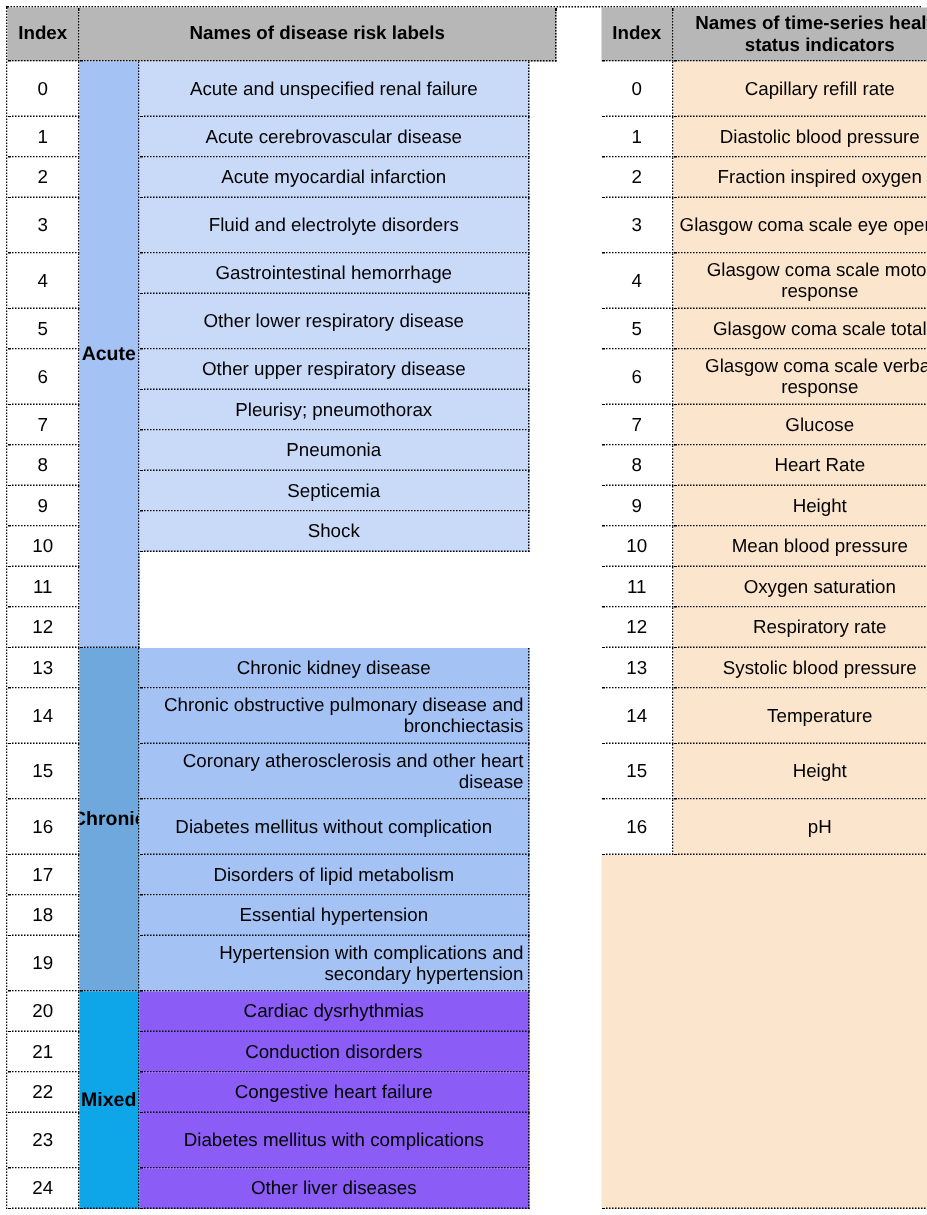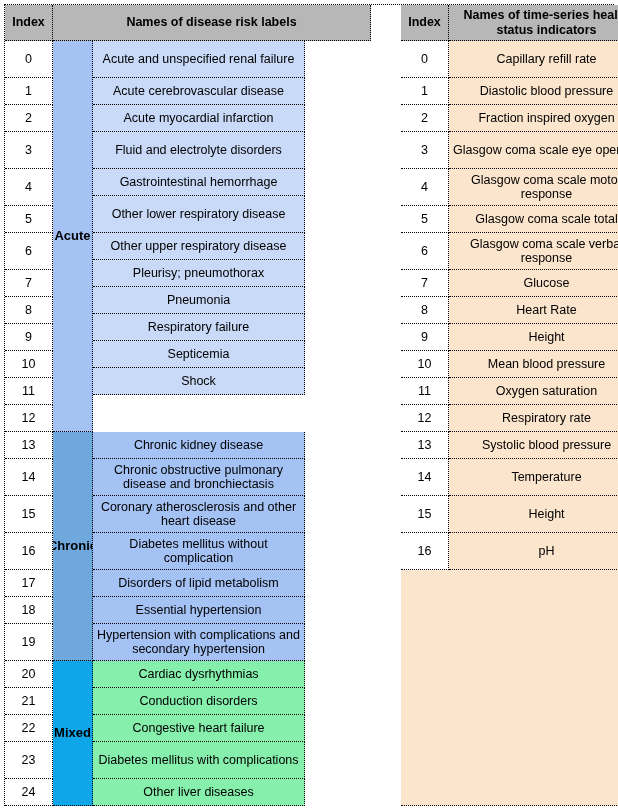--- a/index.html
+++ b/index.html
@@ -3,39 +3,39 @@
 <meta charset="utf-8">
 <style>
   * { box-sizing: border-box; margin: 0; padding: 0; }
   html, body { width: 618px; height: 810px; }
   body { background: #ffffff; font-family: "Liberation Sans", sans-serif; color: #000; }
   .figure { width: 618px; height: 810px; padding: 4px; }
   .sheet { display: flex; width: 610px; height: 802px; border-top: 1px dotted #000; border-left: 1px dotted #000; background: #fff; gap: 30px; }
   .cell { border-right: 1px dotted #000; border-bottom: 1px dotted #000; display: flex; align-items: center; justify-content: center; text-align: center; font-size: 12.5px; line-height: 1.15; padding: 1px 3px; overflow: hidden; }
   .idx { width: 48px; background: #ffffff; }
   .ltitle { width: 318px; }
-  .lname { width: 212px; }
+  .lname { width: 260px; }
   .cat { width: 40px; font-weight: bold; font-size: 13px; }
   .rname { width: 196px; }
   .hrow { display: flex; }
   .hcell { background: #b7b7b7; font-weight: bold; height: 36px; font-size: 12.5px; }
   .h1 { height: 27px; }
   .h2 { height: 37px; }
   .ltable { display: flex; flex-direction: column; }
   .rtable { display: flex; flex-direction: column; flex: 1; }
   .section { display: flex; }
   .colstack { display: flex; flex-direction: column; }
   .rbody { display: flex; }
   .rfiller { flex: 1; background: #fce5cd; }
   .cat-acute { background: #a4c2f4; }
   .n-acute { background: #c9daf8; }
   .cat-chronic { background: #6fa8dc; }
-  .n-chronic { background: #a4c2f4; }
+  .n-chronic { background: #a4c2f4; text-align: right; }
   .cat-mixed { background: #0ea5e9; }
-  .n-mixed { background: #86efac; }
+  .n-mixed { background: #8b5cf6; }
   .rcell { background: #fce5cd; }
 </style>
 </head>
 <body>
 
 <div class="figure">
   <div class="sheet">
 
     <div class="ltable">
       <div class="hrow">
@@ -63,21 +63,20 @@
         <div class="colstack">
           <div class="cell lname n-acute h2">Acute and unspecified renal failure</div>
           <div class="cell lname n-acute h1">Acute cerebrovascular disease</div>
           <div class="cell lname n-acute h1">Acute myocardial infarction</div>
           <div class="cell lname n-acute h2">Fluid and electrolyte disorders</div>
           <div class="cell lname n-acute h1">Gastrointestinal hemorrhage</div>
           <div class="cell lname n-acute h2">Other lower respiratory disease</div>
           <div class="cell lname n-acute h1">Other upper respiratory disease</div>
           <div class="cell lname n-acute h1">Pleurisy; pneumothorax</div>
           <div class="cell lname n-acute h1">Pneumonia</div>
-          <div class="cell lname n-acute h1">Respiratory failure</div>
           <div class="cell lname n-acute h1">Septicemia</div>
           <div class="cell lname n-acute h1">Shock</div>
         </div>
       </div>
 
       <div class="section">
         <div class="colstack">
           <div class="cell idx h1">13</div>
           <div class="cell idx h2">14</div>
           <div class="cell idx h2">15</div>

